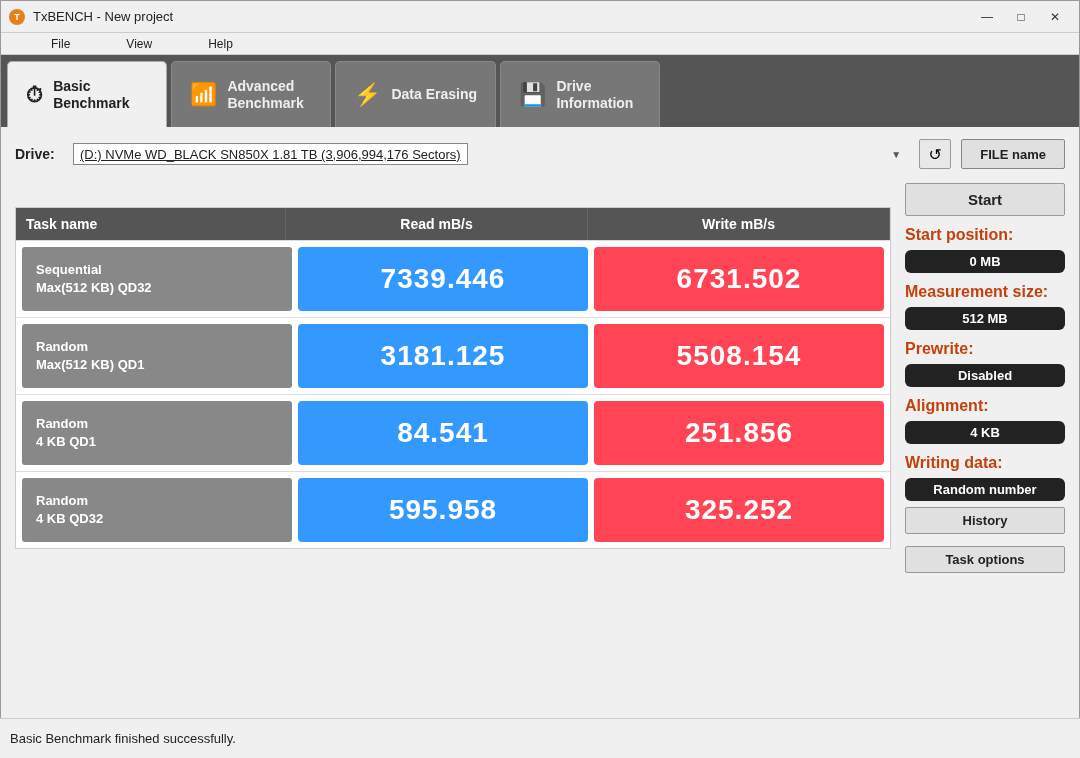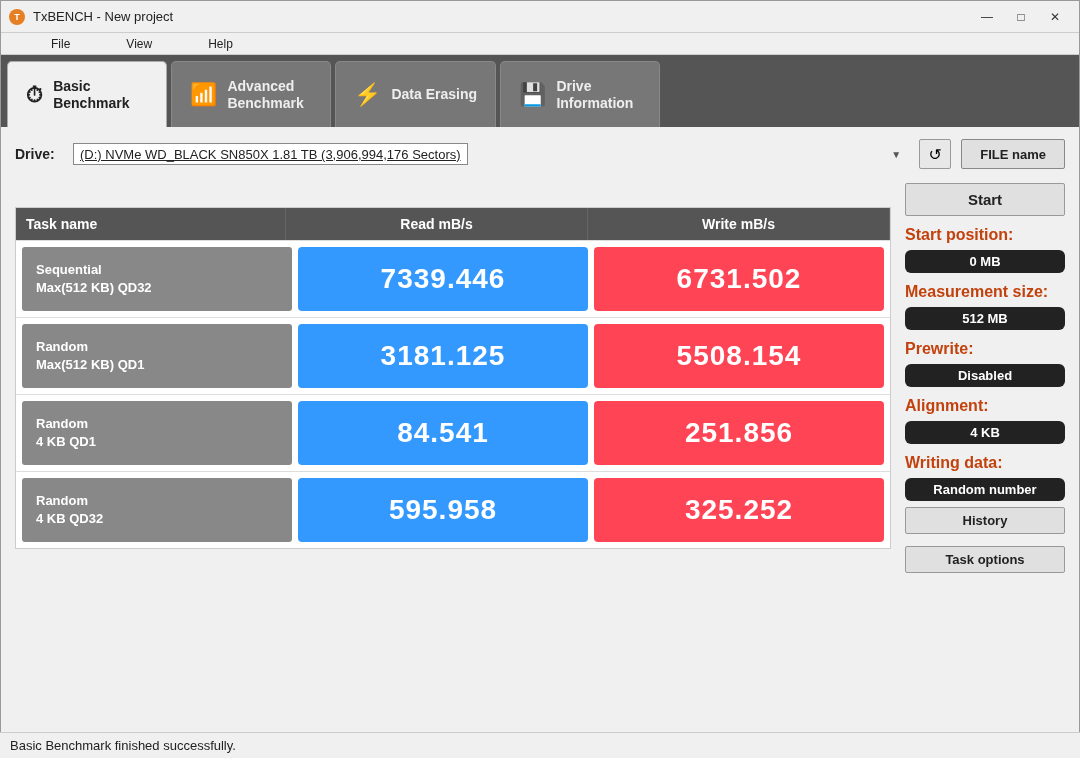--- a/index.html
+++ b/index.html
@@ -264,21 +264,21 @@
       text-align: center;
       border-radius: 6px;
       font-weight: 600;
     }
     
     .status-bar {
       position: fixed;
       bottom: 0;
       left: 0;
       width: 1080px;
-      height: 26px;
+      height: 40px;
       background: #f0f0f0;
       border-top: 1px solid #ccc;
       display: flex;
       align-items: center;
       padding: 0 10px;
       font-size: 13px;
       color: #222;
     }
   </style>
 </head>

